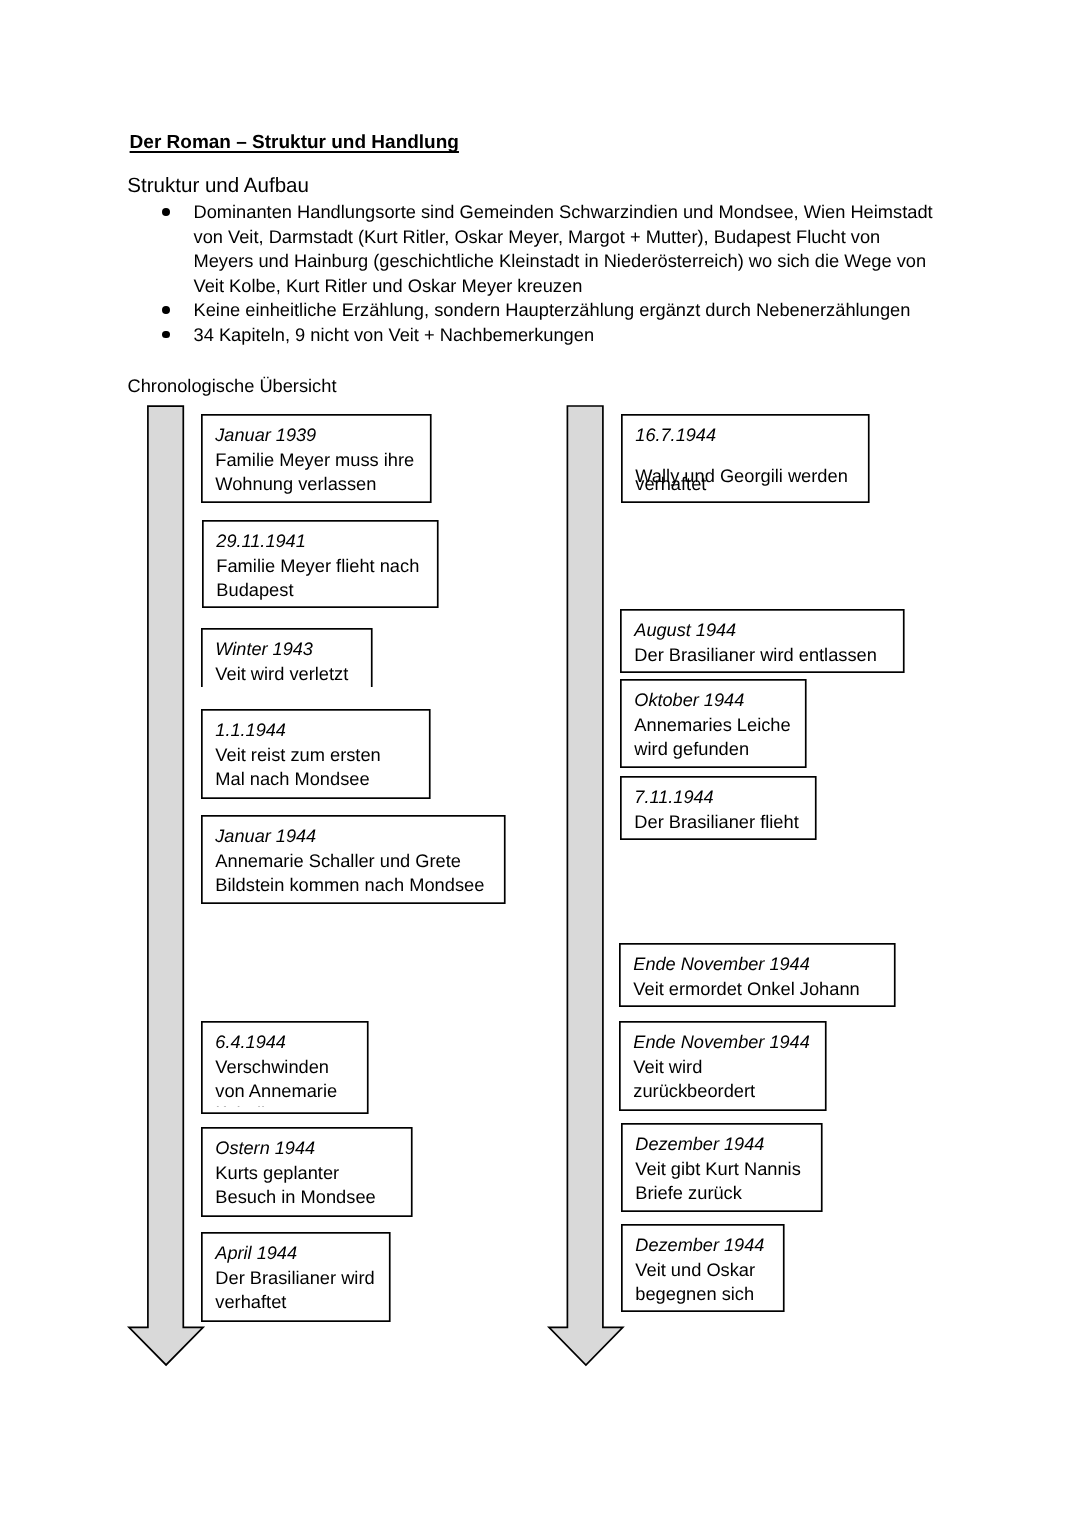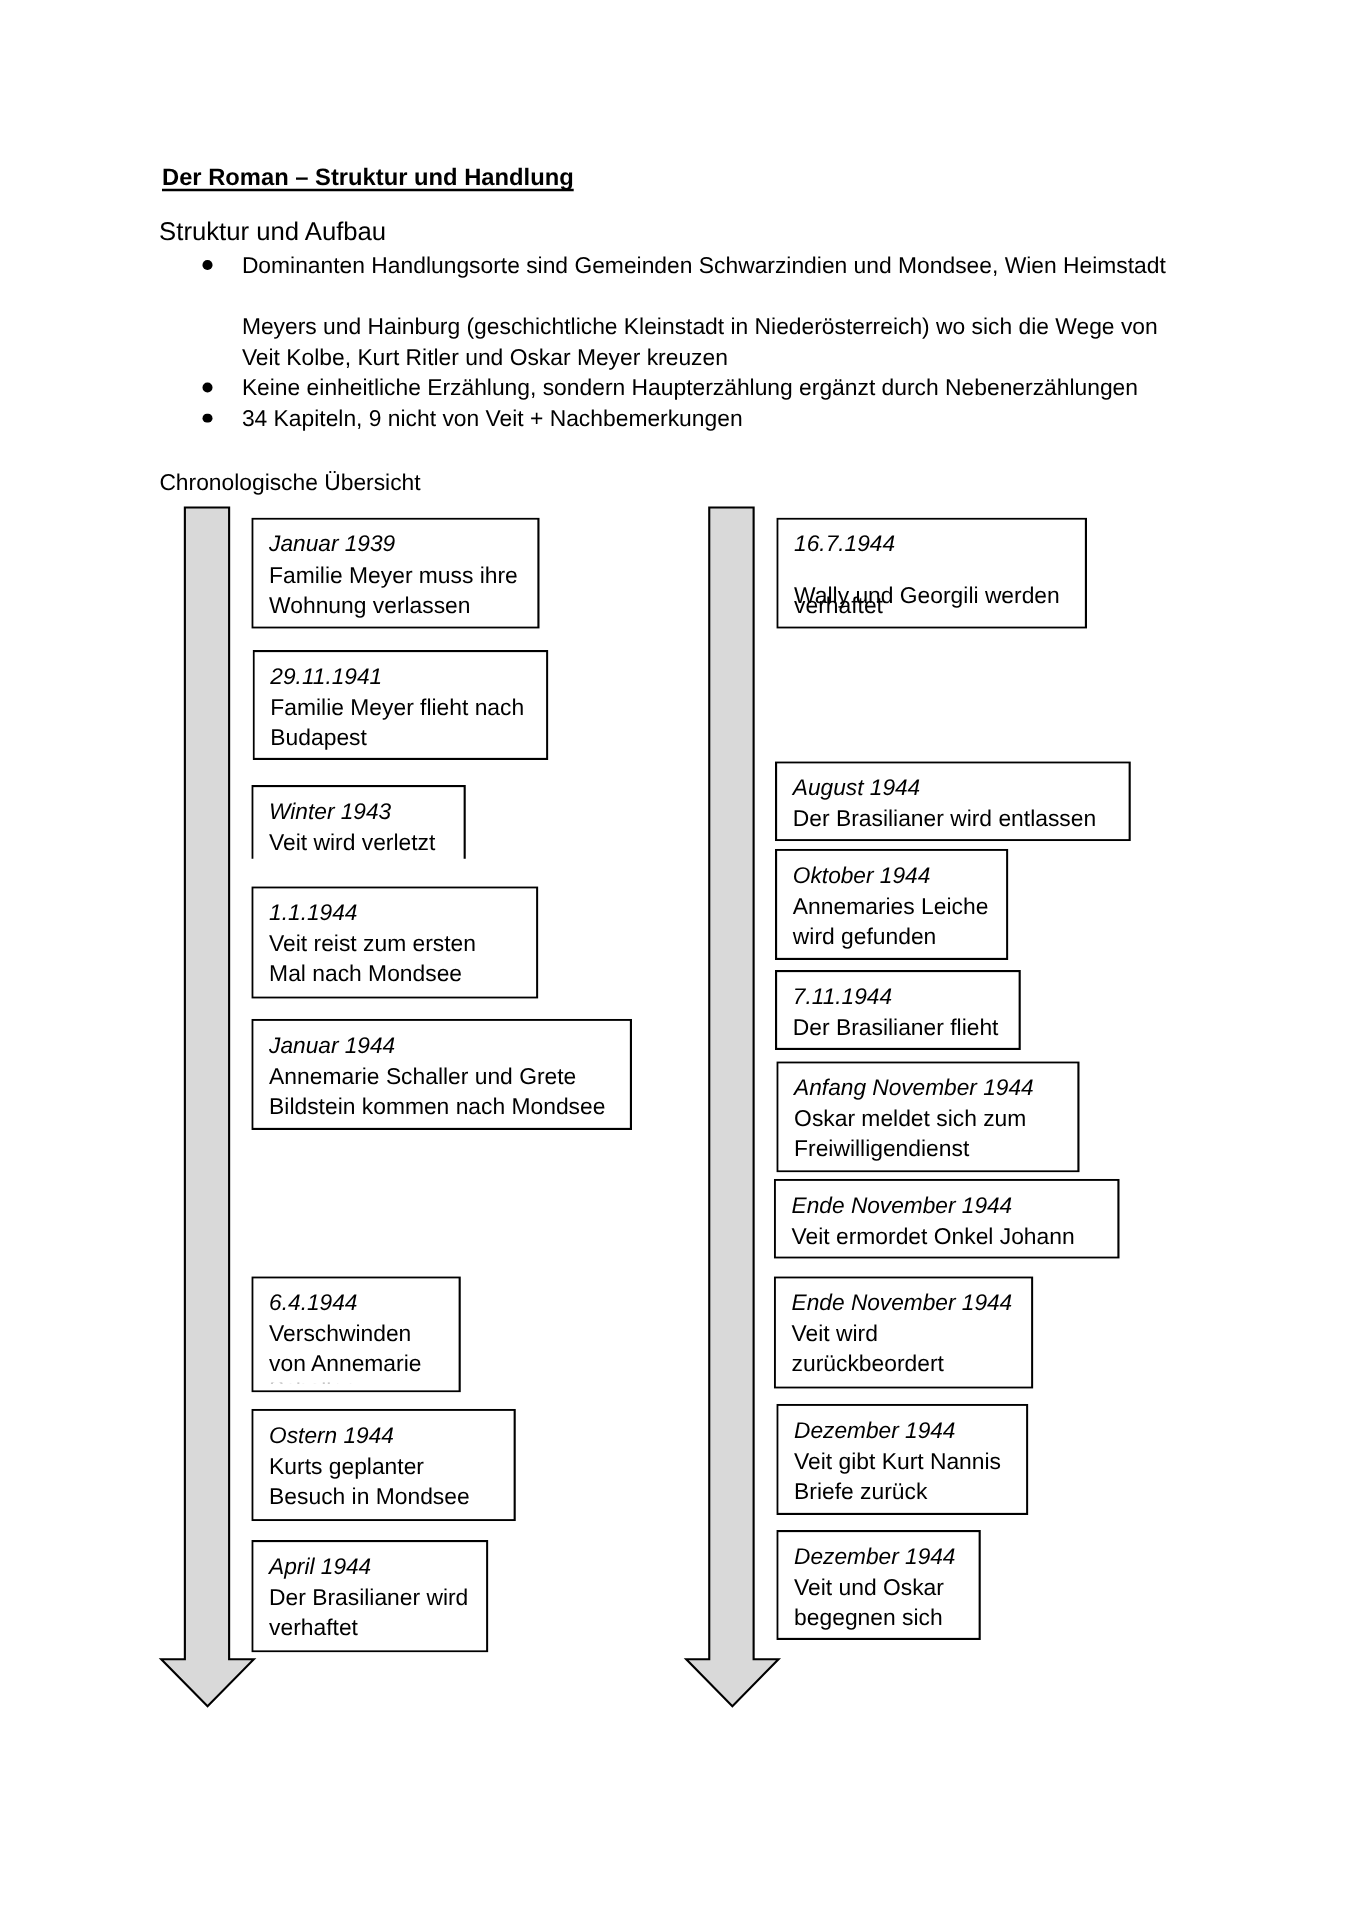--- a/index.html
+++ b/index.html
@@ -29,20 +29,21 @@
 <body>
 
 <div id="page">
 
   <h1 class="title"><u>Der Roman – Struktur und Handlung</u></h1>
 
   <div class="sec">Struktur und Aufbau</div>
 
   <div id="bullets">
 <div class="bl" style="top:200.30px">Dominanten Handlungsorte sind Gemeinden Schwarzindien und Mondsee, Wien Heimstadt</div>
+<div class="bl" style="top:224.75px">von Veit, Darmstadt (Kurt Ritler, Oskar Meyer, Margot + Mutter), Budapest Flucht von</div>
 <div class="bl" style="top:273.65px">Veit Kolbe, Kurt Ritler und Oskar Meyer kreuzen</div>
 <div class="bl" style="top:249.20px">Meyers und Hainburg (geschichtliche Kleinstadt in Niederösterreich) wo sich die Wege von</div>
 <span class="bullet-dot" style="top:208.30px"></span>
 <div class="bl" style="top:298.10px">Keine einheitliche Erzählung, sondern Haupterzählung ergänzt durch Nebenerzählungen</div>
 <span class="bullet-dot" style="top:306.10px"></span>
 <div class="bl" style="top:322.55px">34 Kapiteln, 9 nicht von Veit + Nachbemerkungen</div>
 <span class="bullet-dot" style="top:330.55px"></span>
   </div>
 
   <div class="tlhead">Chronologische Übersicht</div>
@@ -166,30 +167,20 @@
     </div>
 <div class="tlbox" style="left:620.00px;top:776.00px;width:196.60px;height:64.00px">
       <svg class="bxframe" width="196.60" height="64.00" viewBox="0 0 196.60 64.00">
         <rect x="0.85" y="0.85" width="194.90" height="62.30" fill="#ffffff" stroke="#000000" stroke-width="1.7"></rect>
       </svg>
       <div class="bxin">
         <div class="ln d" style="top:0.00px">7.11.1944</div>
         <div class="ln t" style="top:24.45px">Der Brasilianer flieht</div>
       </div>
     </div>
-<div class="tlbox" style="left:621.00px;top:849.00px;width:242.60px;height:89.00px">
-      <svg class="bxframe" width="242.60" height="89.00" viewBox="0 0 242.60 89.00">
-        <rect x="0.85" y="0.85" width="240.90" height="87.30" fill="#ffffff" stroke="#000000" stroke-width="1.7"></rect>
-      </svg>
-      <div class="bxin">
-        <div class="ln d" style="top:0.00px">Anfang November 1944</div>
-        <div class="ln t" style="top:24.45px">Oskar meldet sich zum</div>
-        <div class="ln t" style="top:48.90px">Freiwilligendienst</div>
-      </div>
-    </div>
 <div class="tlbox" style="left:619.00px;top:943.00px;width:276.60px;height:64.00px">
       <svg class="bxframe" width="276.60" height="64.00" viewBox="0 0 276.60 64.00">
         <rect x="0.85" y="0.85" width="274.90" height="62.30" fill="#ffffff" stroke="#000000" stroke-width="1.7"></rect>
       </svg>
       <div class="bxin">
         <div class="ln d" style="top:0.00px">Ende November 1944</div>
         <div class="ln t" style="top:24.45px">Veit ermordet Onkel Johann</div>
       </div>
     </div>
 <div class="tlbox" style="left:619.00px;top:1021.00px;width:207.60px;height:90.00px">

